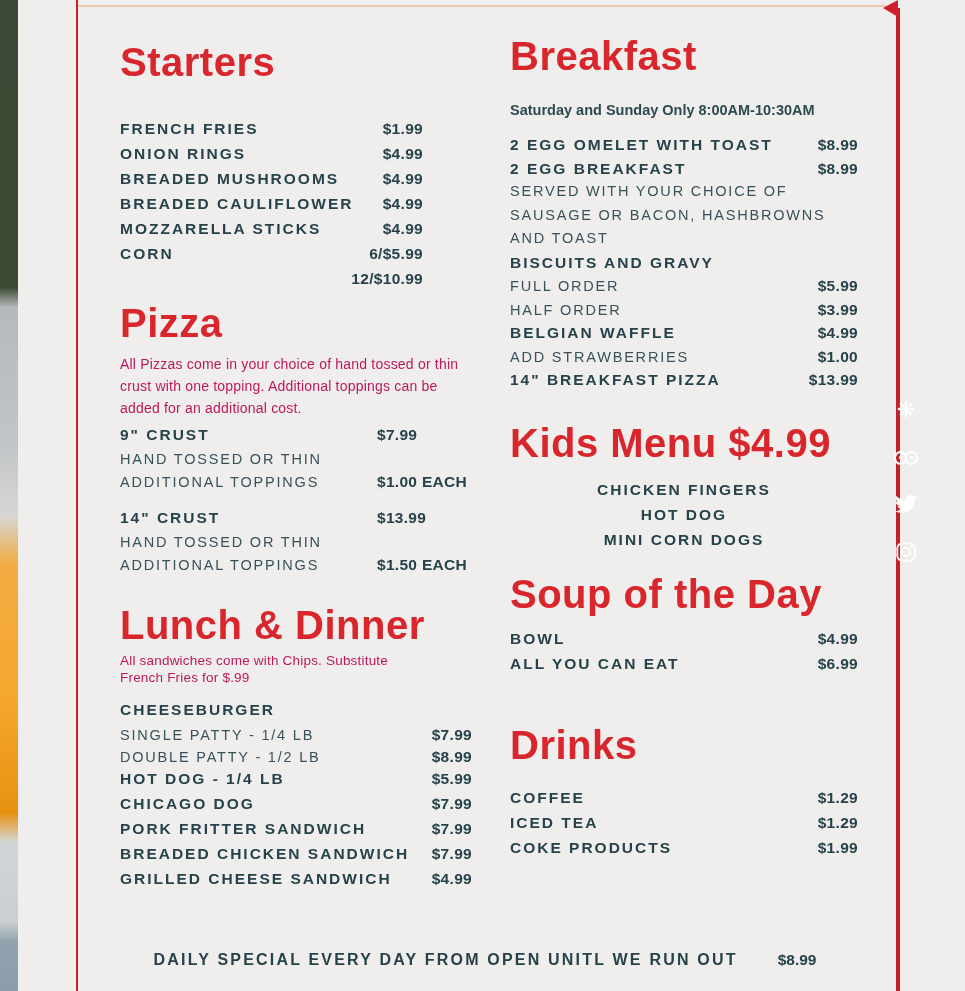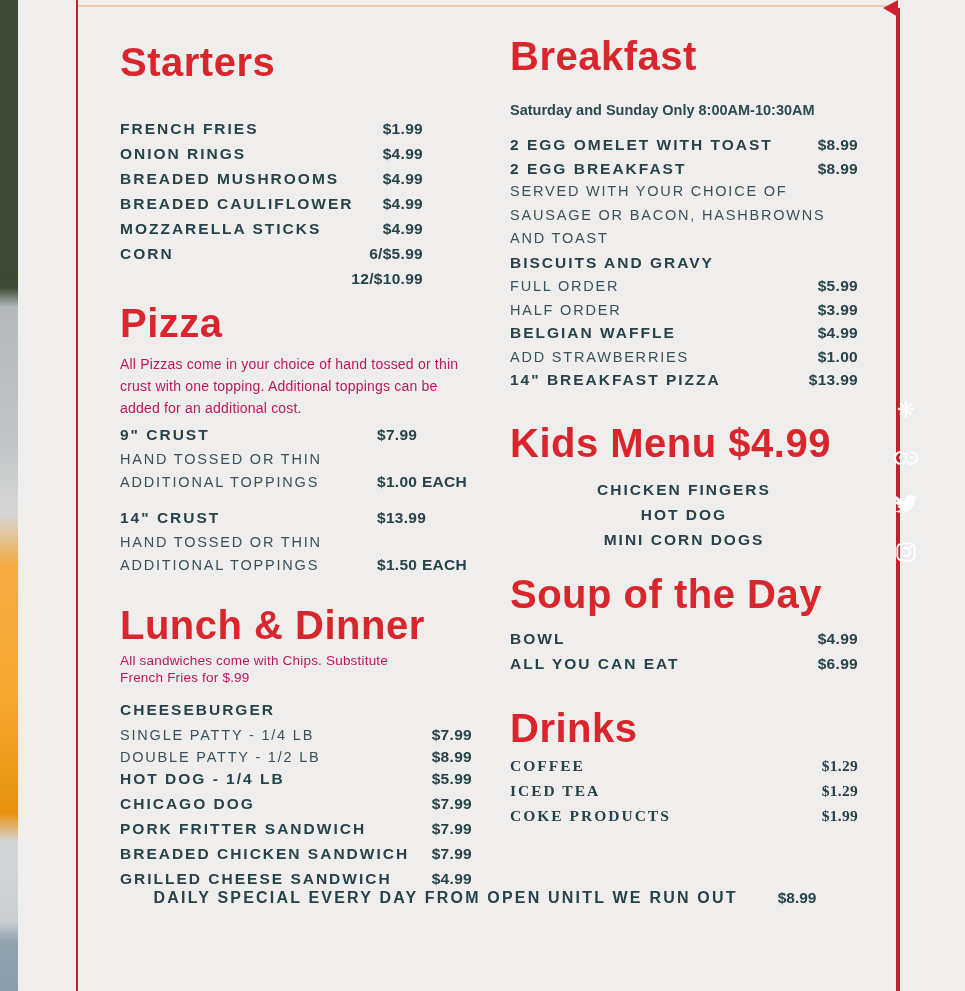--- a/index.html
+++ b/index.html
@@ -79,26 +79,26 @@
   .lunch-items { margin-top:15px; width:352px; }
 
   .breakfast-items { margin-top:18px; width:348px; }
   .breakfast-items .row { height:23.5px; }
   .sec-kids  { margin-top:26px; }
   .kids-desc { margin-top:2px; }
   .kids-items { margin-top:16px; width:348px; }
   .kids-items .row { justify-content:center; }
   .sec-soup { margin-top:16px; }
   .soup-items { margin-top:14px; width:348px; }
-  .sec-drinks { margin-top:26px; }
-  .drinks-items { margin-top:7px; width:348px;font-family:Liberation Serif, serif; }
+  .sec-drinks { margin-top:43px; }
+  .drinks-items { margin-top:22px; width:348px; }
 
   
   .daily-special {
-    position:absolute; left:90px; top:889px; width:790px;
+    position:absolute; left:90px; top:951px; width:790px;
     display:flex; justify-content:center; align-items:baseline; gap:40px;
   }
   .daily-special .txt { font-size:16px; font-weight:600; letter-spacing:2.2px; color:#26424b; }
   .daily-special .prc { font-size:15.5px; font-weight:600; color:#26424b; }
 
   
   .social { position:absolute; left:0; top:0; }
   .social .s-icon {
     position:absolute; width:24px; height:24px; left:894px;
     display:flex; align-items:center; justify-content:center;

